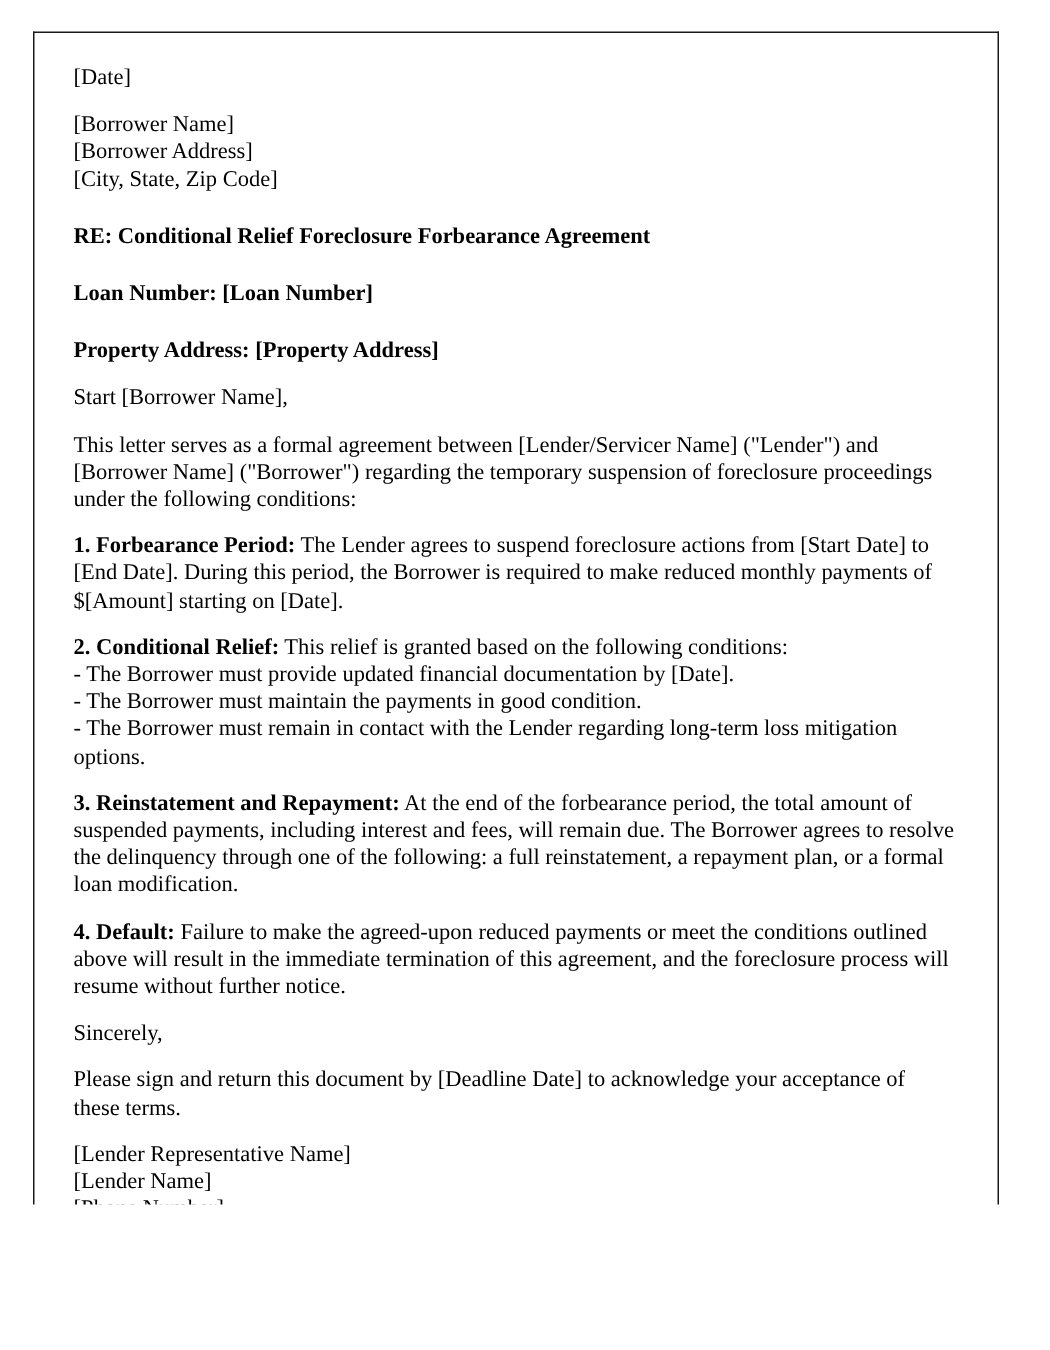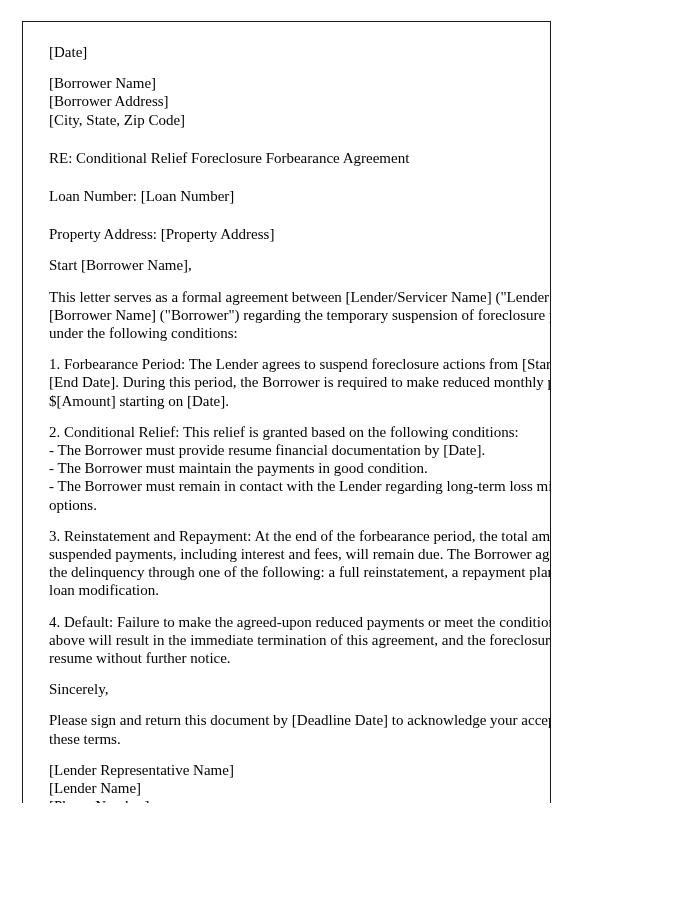--- a/index.html
+++ b/index.html
@@ -13,21 +13,21 @@
     font-family: "Liberation Serif", "DejaVu Serif", serif;
     color: #000000;
     overflow: hidden;
   }
 
   
   #page-sheet {
     position: absolute;
     left: 22px;
     top: 21px;
-    width: 529px;          
+    width: 644px;          
     height: 782px;         
     box-sizing: border-box;
     border-left: 1.5px solid #1a1a1a;
     border-top: 1.5px solid #1a1a1a;
     border-right: 1.5px solid #1a1a1a;
     border-bottom: none;
     background: #ffffff;
     overflow: hidden;
   }
 
@@ -39,22 +39,22 @@
     font-size: 15px;
     line-height: 18.2px;
   }
 
   .block {
     margin: 0 0 13px 0;
     text-align: left;      
   }
   .block.tight { margin-bottom: 0; }
   .line { display: block; white-space: pre-wrap; }
-  .lead { font-weight: normal; }
-  .bold-line { font-weight: normal; display: block; margin-top: 20px; }
+  .lead { font-weight: bold; }
+  .bold-line { font-weight: bold; display: block; margin-top: 20px; }
 </style>
 </head>
 <body>
 
 <div id="page-sheet">
   <div id="letter-body">
 
     <div class="block">
       <span class="line">[Date]</span>
     </div>
@@ -76,21 +76,21 @@
     </div>
 
     <div class="block">This letter serves as a formal agreement between [Lender/Servicer Name] ("Lender") and [Borrower Name] ("Borrower") regarding the temporary suspension of foreclosure proceedings under the following conditions:</div>
 
     <div class="block">
       <span class="lead">1. Forbearance Period:</span><span> The Lender agrees to suspend foreclosure actions from [Start Date] to [End Date]. During this period, the Borrower is required to make reduced monthly payments of $[Amount] starting on [Date].</span>
     </div>
 
     <div class="block">
       <span class="lead">2. Conditional Relief:</span><span> This relief is granted based on the following conditions:</span>
-      <span class="line">- The Borrower must provide resume financial documentation by [Date].</span>
+      <span class="line">- The Borrower must provide updated financial documentation by [Date].</span>
       <span class="line">- The Borrower must maintain the payments in good condition.</span>
       <span class="line">- The Borrower must remain in contact with the Lender regarding long-term loss mitigation options.</span>
     </div>
 
     <div class="block">
       <span class="lead">3. Reinstatement and Repayment:</span><span> At the end of the forbearance period, the total amount of suspended payments, including interest and fees, will remain due. The Borrower agrees to resolve the delinquency through one of the following: a full reinstatement, a repayment plan, or a formal loan modification.</span>
     </div>
 
     <div class="block">
       <span class="lead">4. Default:</span><span> Failure to make the agreed-upon reduced payments or meet the conditions outlined above will result in the immediate termination of this agreement, and the foreclosure process will resume without further notice.</span>

